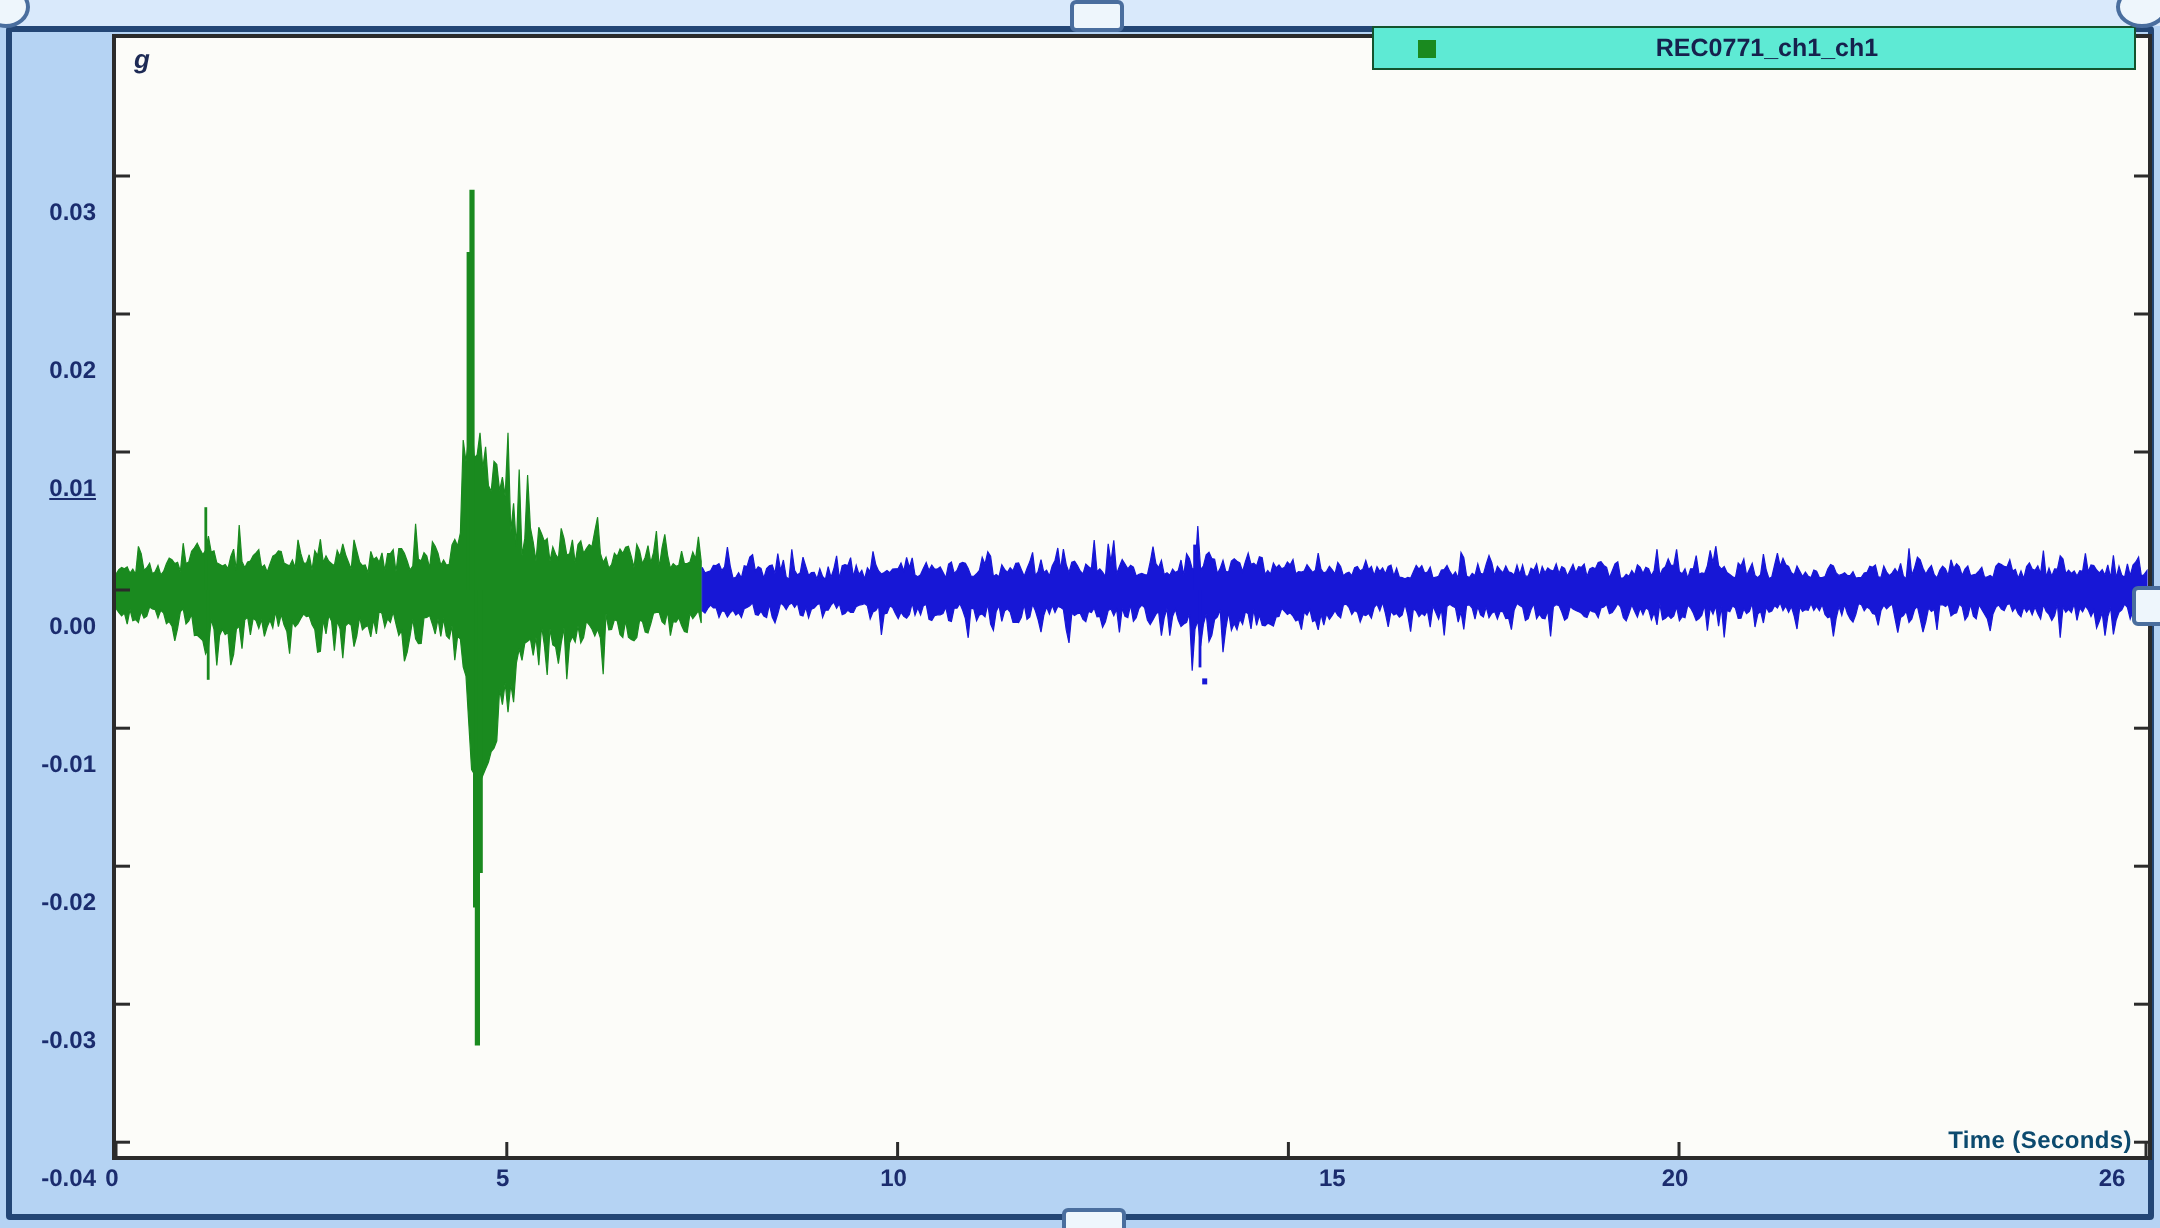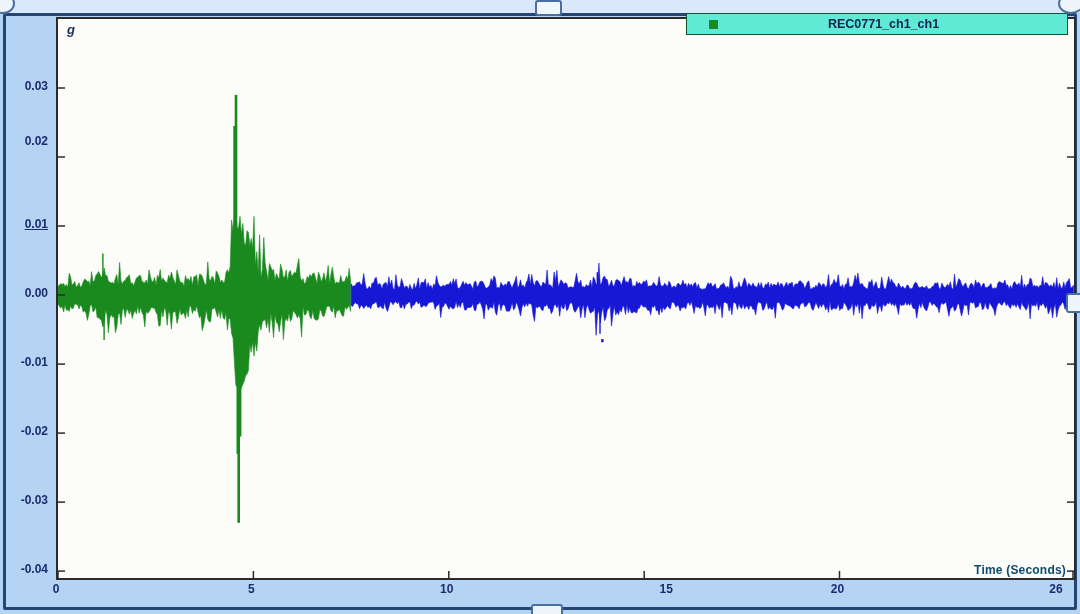--- a/index.html
+++ b/index.html
@@ -8,21 +8,21 @@
   .top-strip{position:absolute;left:0;top:0;width:1080px;height:13px;background:#d9e9fb;}
   .sel-border{position:absolute;left:3px;top:13px;width:1068px;height:591px;border:3px solid #234675;border-radius:2px;background:transparent;}
   .plot-area{position:absolute;left:56px;top:17px;width:1016px;height:559px;background:#fcfcf9;border:2px solid #2b2b2b;}
   .plot-area svg{position:absolute;left:0;top:0;}
   .g-label{position:absolute;left:9px;top:3px;font-size:13px;font-weight:700;font-style:italic;color:#1d2a55;}
   .xlabel{position:absolute;right:8px;bottom:1px;font-size:12px;font-weight:700;color:#0c4a6e;letter-spacing:0.2px;}
   .legend{position:absolute;left:686px;top:13px;width:380px;height:20px;background:#5eead4;border:1px solid #14532d;display:flex;align-items:center;z-index:5;gap:12px;}
   .legend-entry{flex:1;display:flex;align-items:center;height:100%;}
   .legend-entry .swatch{width:9px;height:9px;margin-left:22px;flex:0 0 auto;}
   .legend-entry .lbl{flex:1;text-align:center;font-size:12.5px;font-weight:600;color:#16214d;white-space:nowrap;padding-right:18px;}
-  .tick-label-y{position:absolute;font-size:12px;font-weight:700;color:#1b2c6e;text-align:right;width:40px;}
+  .tick-label-y{position:absolute;font-size:12px;font-weight:700;color:#1b2c6e;text-align:right;width:40px;margin-top:20px;}
   .tick-label-x{position:absolute;font-size:12px;font-weight:700;color:#1b2c6e;transform:translateX(-50%);}
   .handle{position:absolute;background:#eef6fc;border:2px solid #4a6e9e;z-index:10;box-sizing:border-box;}
   .handle.round{border-radius:50%;}
   .handle.square{border-radius:3px;}
 </style>
 </head>
 <body>
 
 <div class="stage">
   <div class="top-strip"></div>
@@ -71,21 +71,21 @@
 
   <div class="legend">
     <div class="legend-entry">
       <span class="swatch" id="swatch-0" style="background: rgb(26, 138, 31);"></span>
       <span class="lbl">REC0771_ch1_ch1</span>
     </div>
   </div>
 
   <div id="y-labels">
       <div class="tick-label-y" style="left: 8px; top: 79.0123px;">0.03</div>
-      <div class="tick-label-y" style="left: 8px; top: 134px;">0.02</div>
+      <div class="tick-label-y" style="left: 8px; top: 158px;">0.02</div>
       <div class="tick-label-y" style="left: 8px; top: 217.037px; text-decoration: underline;">0.01</div>
       <div class="tick-label-y" style="left: 8px; top: 286.049px;">0.00</div>
       <div class="tick-label-y" style="left: 8px; top: 355.062px;">-0.01</div>
       <div class="tick-label-y" style="left: 8px; top: 424.074px;">-0.02</div>
       <div class="tick-label-y" style="left: 8px; top: 493.086px;">-0.03</div>
       <div class="tick-label-y" style="left: 8px; top: 562.099px;">-0.04</div>
     </div>
   <div id="x-labels">
       <div class="tick-label-x" style="left: 56px; top: 582px;">0</div>
       <div class="tick-label-x" style="left: 251.385px; top: 582px;">5</div>

